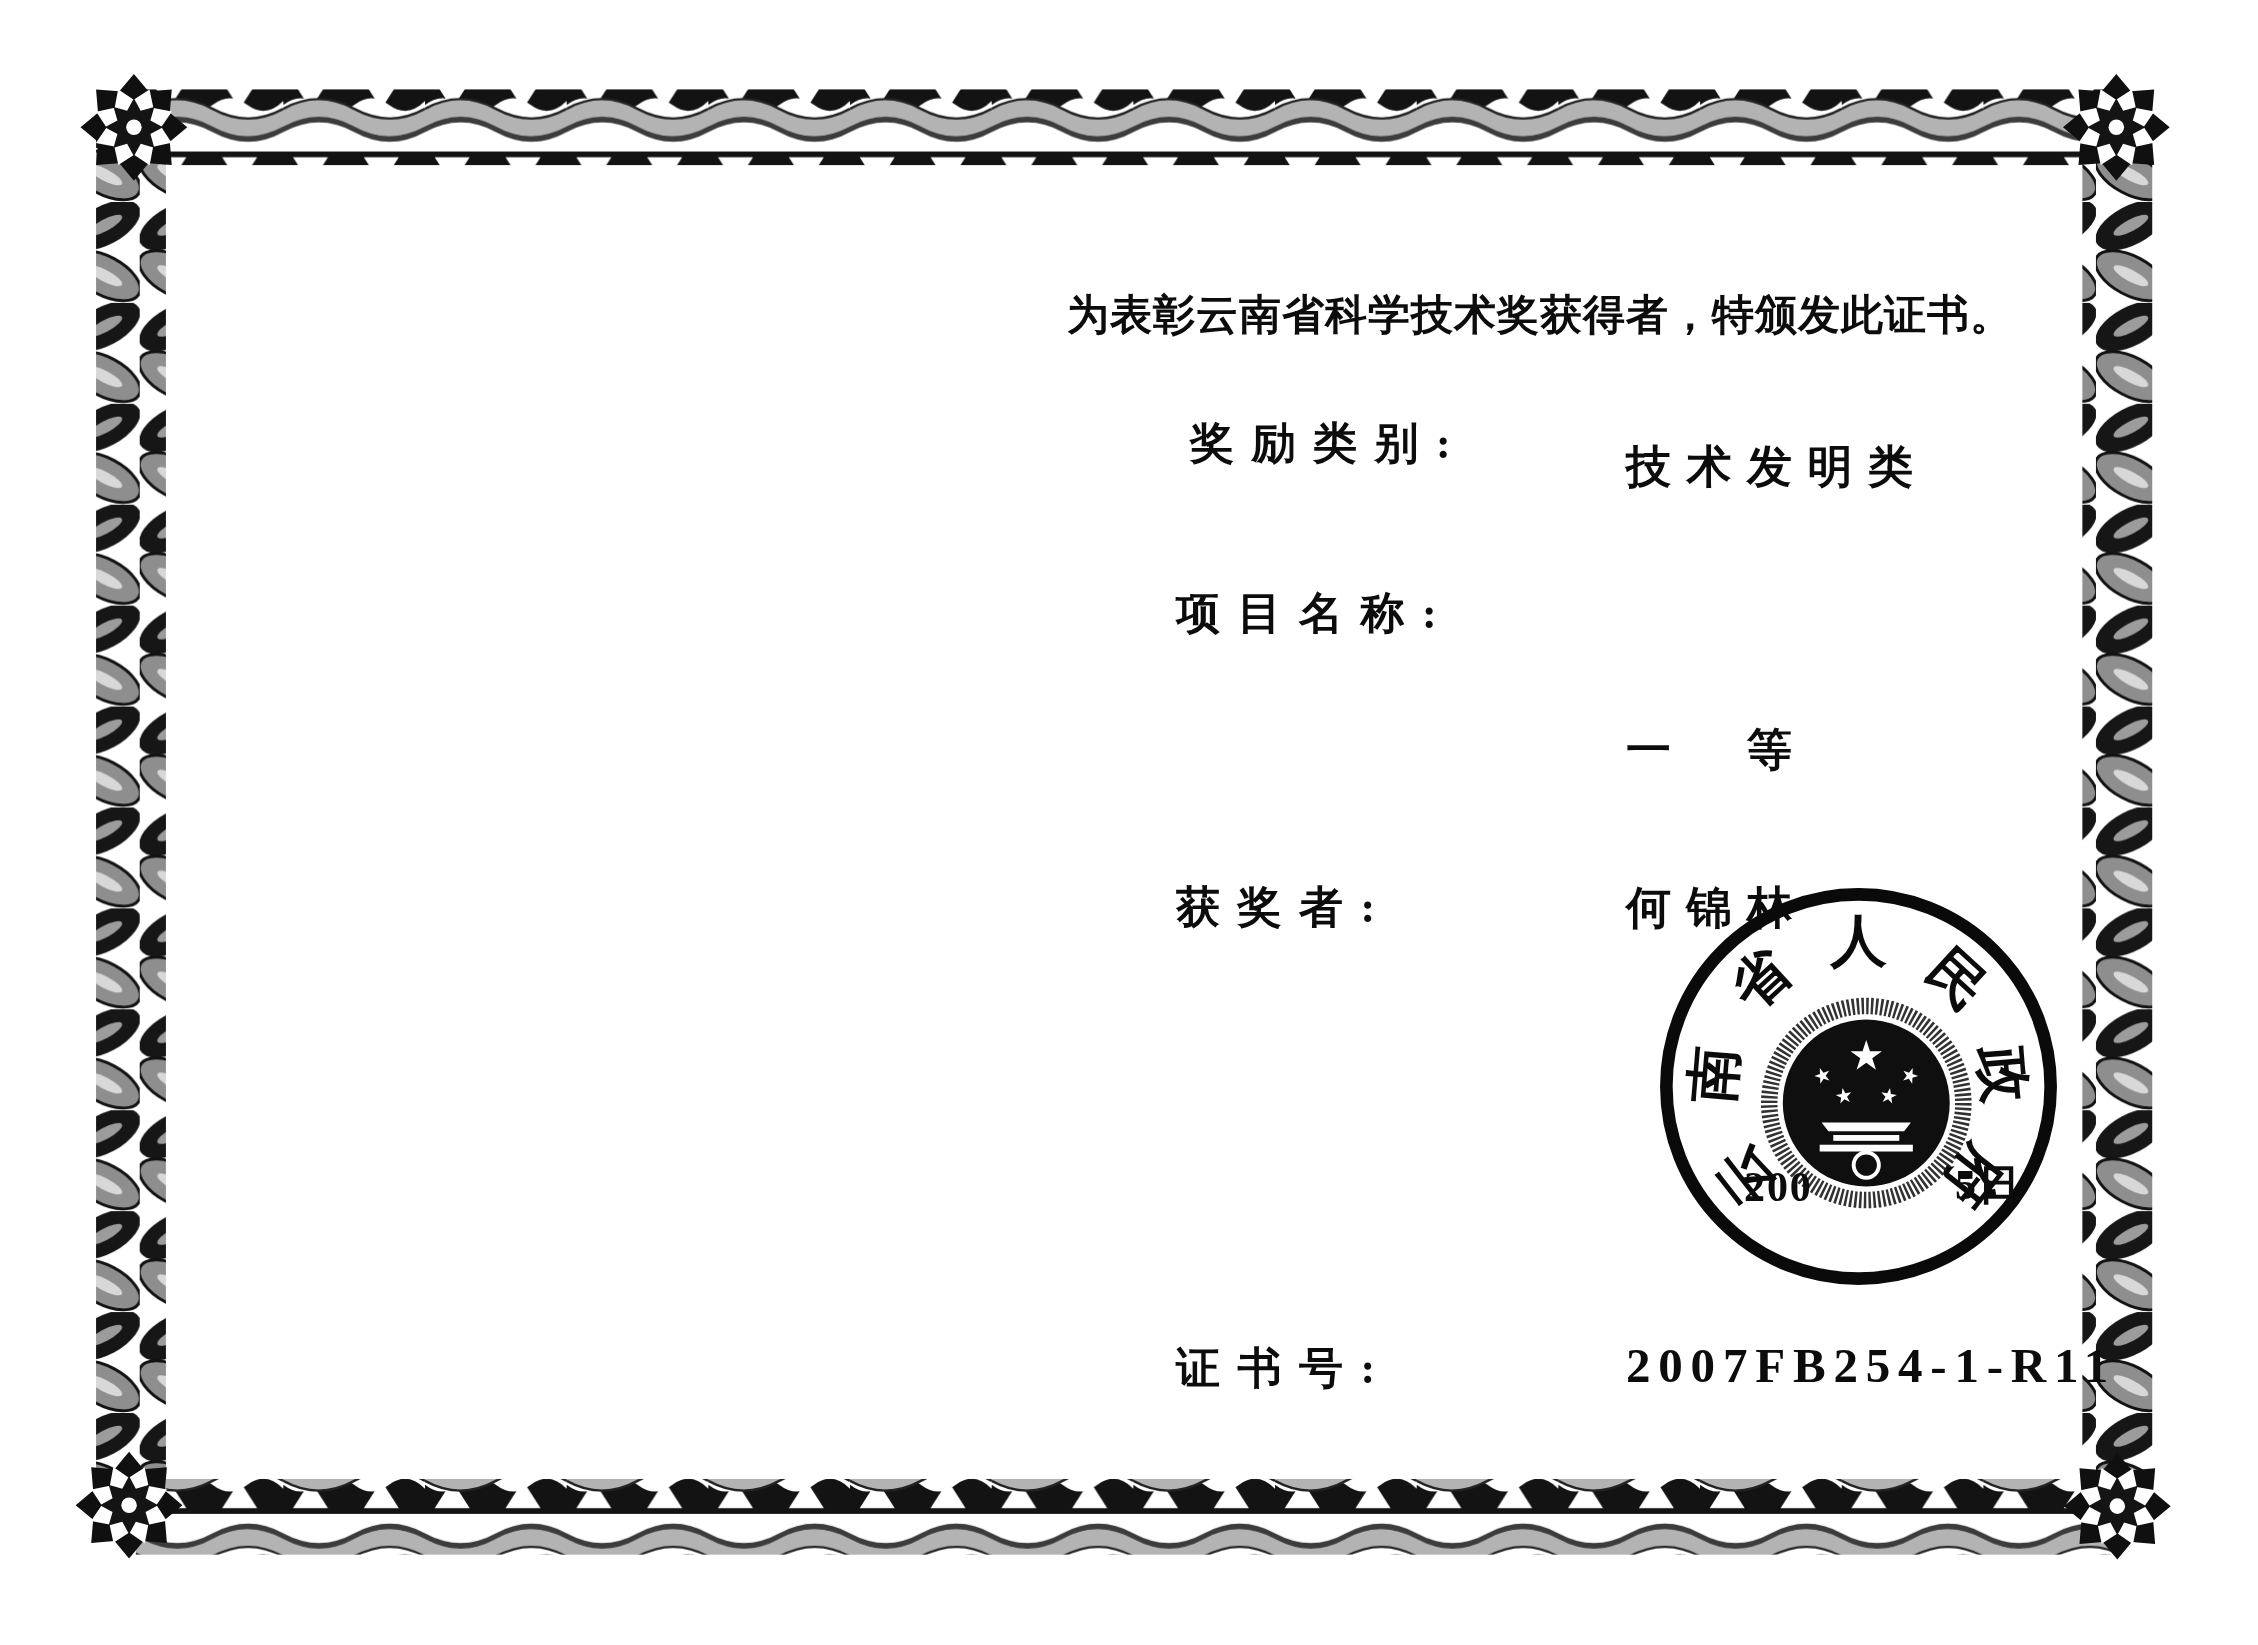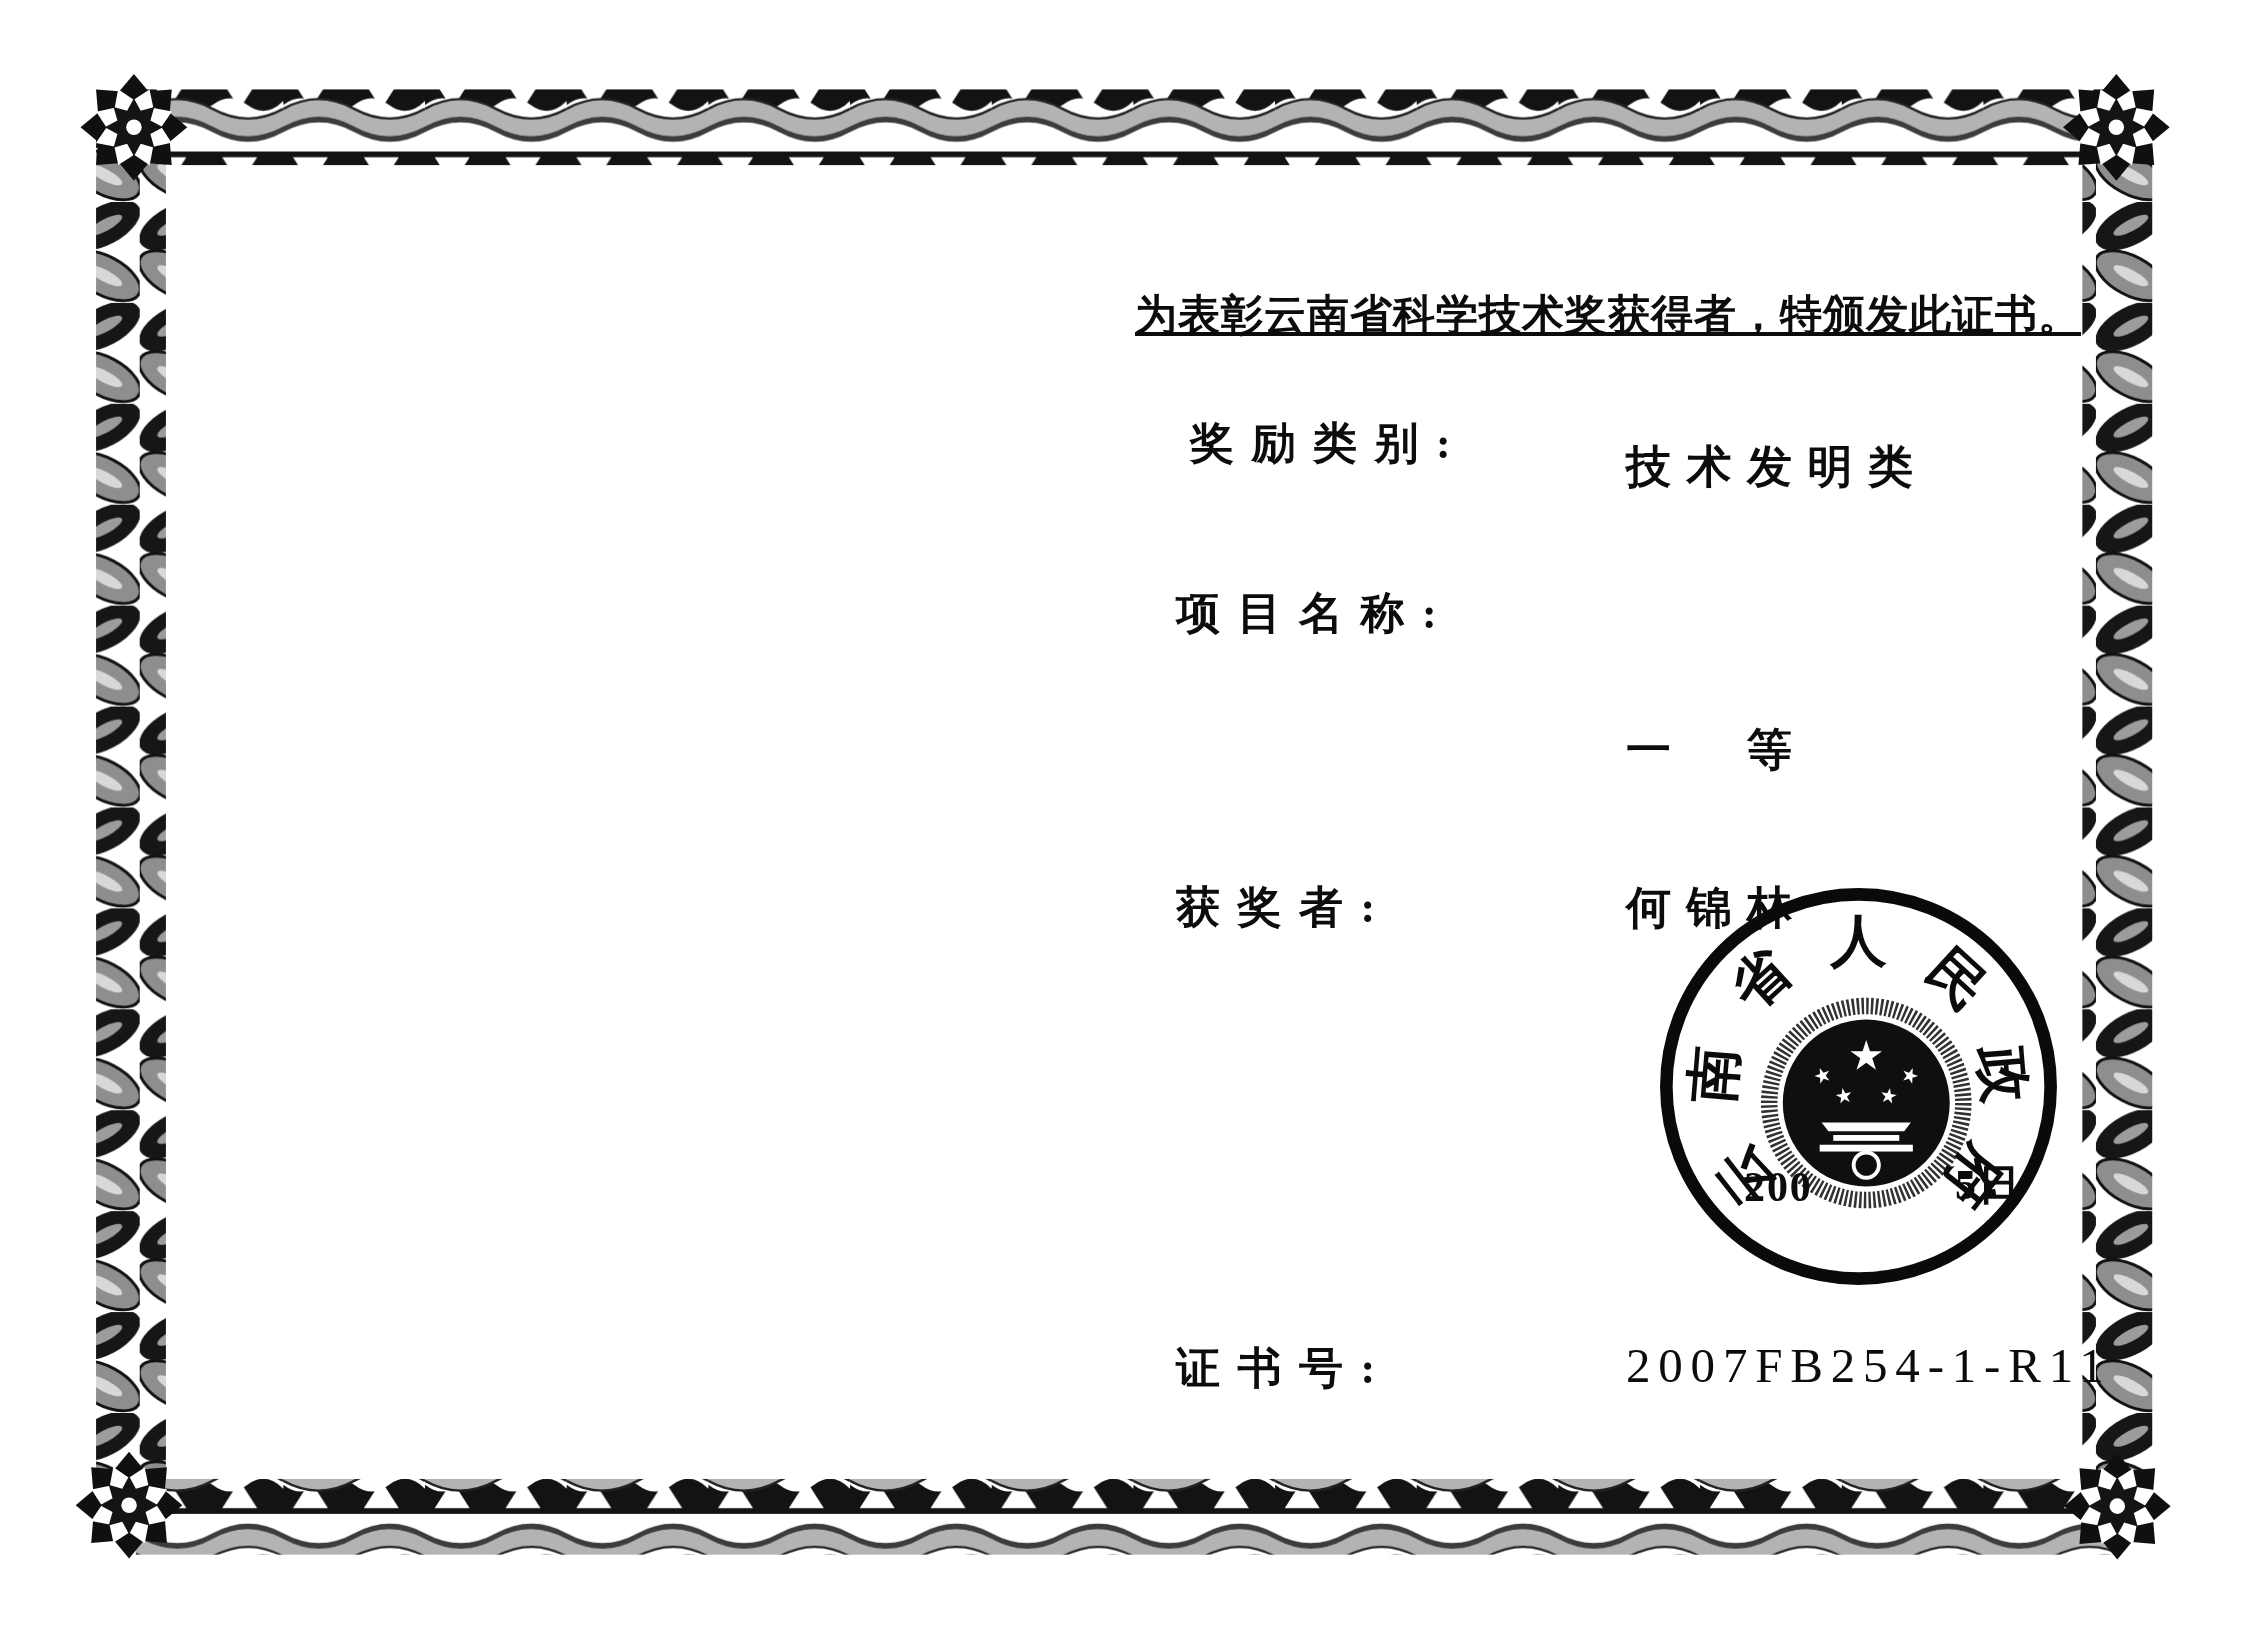--- a/index.html
+++ b/index.html
@@ -7,25 +7,24 @@
     position:relative;
     width:2258px;height:1646px;
     background:#ffffff;
     overflow:hidden;
     font-family:"Liberation Serif","DejaVu Serif",serif;
     color:#0c0c0c;
   }
   .abs{position:absolute;}
   
   .intro{
-    left:1135px;top:287px;
+    left:1067px;top:287px;
     font-family:"DejaVu Sans","Liberation Sans",sans-serif;
     font-weight:bold;font-size:42px;letter-spacing:1px;
     white-space:nowrap;
-    text-decoration:underline;
   }
   .award-title{
     left:278px;top:477px;
     font-size:65px;letter-spacing:16.5px;font-weight:600;
     white-space:nowrap;
   }
   .cert-title{
     left:403px;top:953px;
     font-family:"DejaVu Sans","Liberation Sans",sans-serif;
     font-weight:900;font-size:157px;letter-spacing:102px;
@@ -42,21 +41,21 @@
     white-space:nowrap;
   }
   .f-value-multiline{
     left:1626px;
     font-size:36px;font-weight:600;letter-spacing:0;
     width:541px;line-height:1.42;white-space:normal;
   }
   .cert-no-value{
     left:1626px;top:1337px;
     font-family:"Liberation Serif","DejaVu Serif",serif;
-    font-size:49px;font-weight:400;letter-spacing:7.8px;white-space:nowrap;
+    font-size:49px;font-weight:700;letter-spacing:7.8px;white-space:nowrap;
   }
   .date-frag{
     font-size:42px;font-weight:700;letter-spacing:1.9px;
     white-space:nowrap;z-index:6;
   }
   
   .seal{left:1645px;top:873px;width:427px;height:427px;z-index:5;}
   .seal text{
     font-family:"Liberation Serif","DejaVu Serif",serif;
     font-weight:bold;font-size:58px;fill:#0b0b0b;

